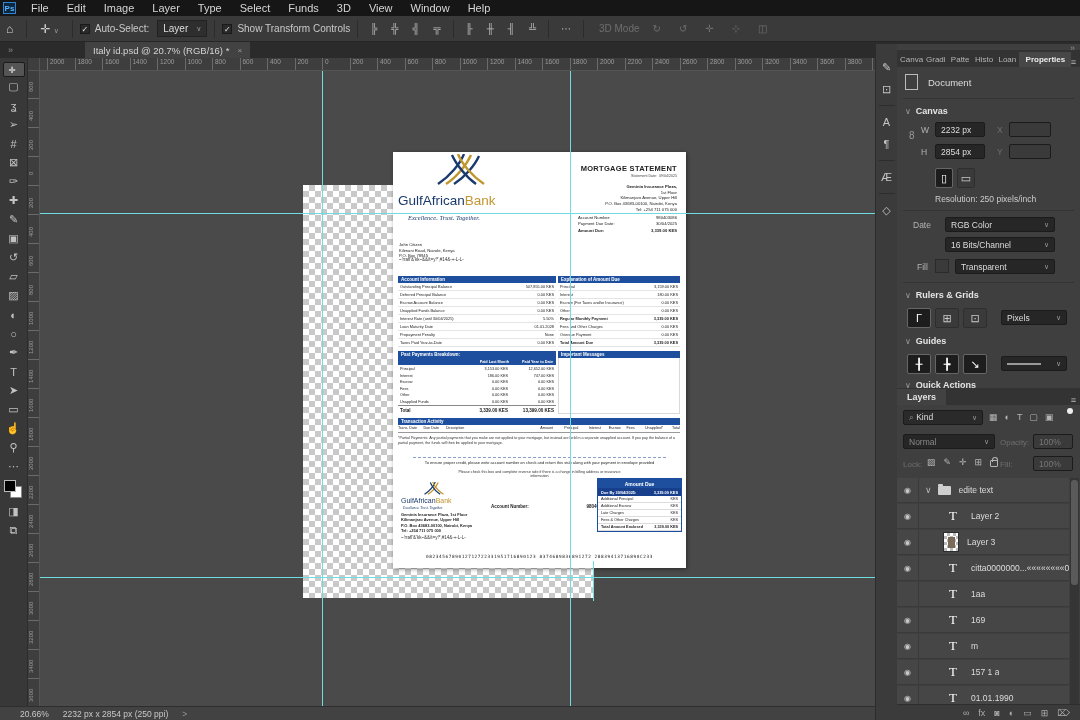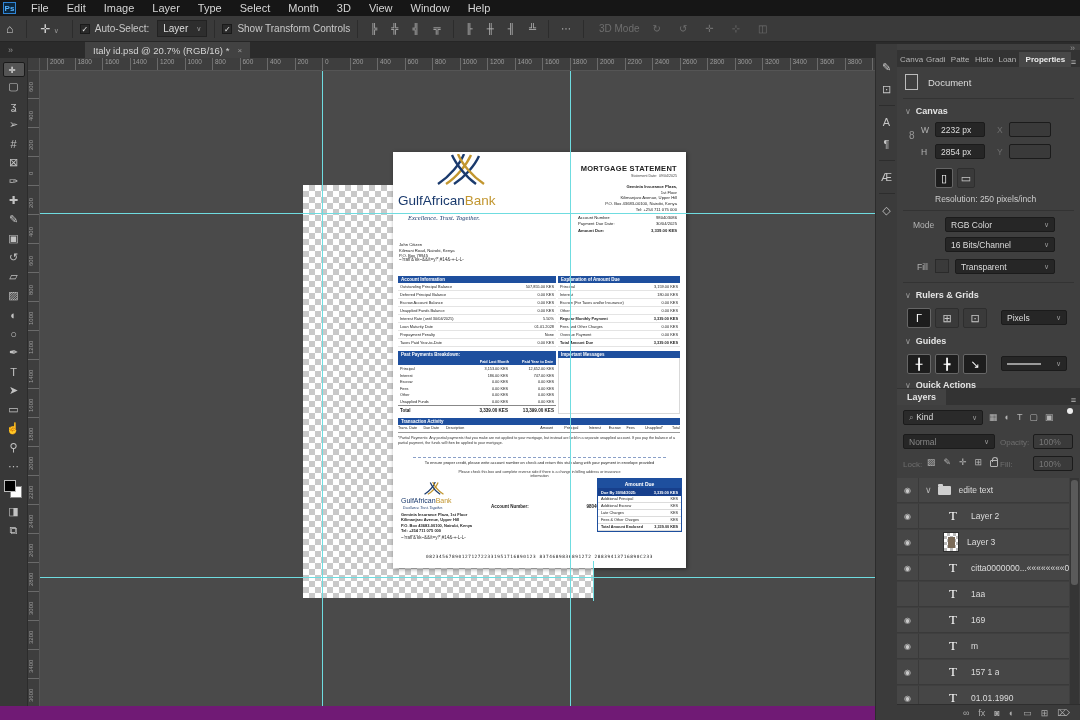--- a/index.html
+++ b/index.html
@@ -1,17 +1,17 @@
 <!DOCTYPE html>
 <html><head>
 <meta charset="utf-8">
 <style>
   html,body{margin:0;padding:0;background:#2a2a2a;}
   *{box-sizing:border-box;font-family:"Liberation Sans",sans-serif;}
-  #app{position:relative;width:1080px;height:720px;overflow:hidden;background:#701a75;}
+  #app{position:relative;width:1080px;height:720px;overflow:hidden;background:#bef264;}
   .abs{position:absolute;}
   
   #menubar{left:0;top:0;width:1080px;height:16px;background:#161616;color:#d6d6d6;font-size:11px;display:flex;align-items:center;gap:0;}
   #ps-logo{width:13px;height:12px;margin:0 6px 0 3px;background:#0b2840;border:1px solid #2f84d4;color:#57b3ff;font-size:8px;font-weight:bold;display:flex;align-items:center;justify-content:center;}
   .mitem{padding:0 9px;height:16px;display:flex;align-items:center;cursor:default;}
   #optionsbar{left:0;top:16px;width:1080px;height:26px;background:#3a3a3a;border-bottom:1px solid #262626;display:flex;align-items:center;color:#c9c9c9;font-size:10px;}
   .osep{width:1px;height:18px;background:#2c2c2c;margin:0 7px;}
   .oicon{color:#cfcfcf;font-size:12px;padding:0 6px;}
   .chk{display:inline-flex;align-items:center;gap:5px;}
   .box{width:10px;height:10px;background:#2a2a2a;border:1px solid #1a1a1a;color:#e8e8e8;font-size:8px;line-height:9px;text-align:center;}
@@ -103,21 +103,21 @@
 
   <div class="abs" id="menubar">
     <div id="ps-logo">Ps</div>
     <div id="menu-items" style="display:flex;">
         <div class="mitem">File</div>
         <div class="mitem">Edit</div>
         <div class="mitem">Image</div>
         <div class="mitem">Layer</div>
         <div class="mitem">Type</div>
         <div class="mitem">Select</div>
-        <div class="mitem">Month</div>
+        <div class="mitem">Funds</div>
         <div class="mitem">3D</div>
         <div class="mitem">View</div>
         <div class="mitem">Window</div>
         <div class="mitem">Help</div>
       </div>
   </div>
 
   <div class="abs" id="optionsbar">
     <span class="oicon">⌂</span>
     <span class="osep"></span>
@@ -543,21 +543,21 @@
     <div class="abs field gray" style="left:112px;top:78px;width:42px;"></div>
     <div class="abs" style="left:12px;top:86px;color:#999;font-size:10px;">8</div>
     <div class="abs lbl" style="left:24px;top:103px;">H</div>
     <div class="abs field" style="left:38px;top:100px;width:50px;">2854 px</div>
     <div class="abs lbl dim" style="left:100px;top:103px;">Y</div>
     <div class="abs field gray" style="left:112px;top:100px;width:42px;"></div>
     <div class="abs ibtn on" style="left:38px;top:124px;width:18px;">▯</div>
     <div class="abs ibtn" style="left:60px;top:124px;width:18px;">▭</div>
     <div class="abs lbl" style="left:38px;top:150px;color:#ccc;">Resolution: 250 pixels/inch</div>
     <div class="pdiv" style="top:166px;"></div>
-    <div class="abs lbl" style="left:16px;top:176px;">Mode</div>
+    <div class="abs lbl" style="left:16px;top:176px;">Date</div>
     <div class="abs sel" style="left:48px;top:173px;width:110px;">
         <span>RGB Color</span>
         <span class="ar">∨</span>
       </div>
     <div class="abs sel" style="left:48px;top:193px;width:110px;">
         <span>16 Bits/Channel</span>
         <span class="ar">∨</span>
       </div>
     <div class="abs lbl" style="left:20px;top:218px;">Fill</div>
     <div class="abs" style="left:38px;top:215px;width:14px;height:14px;background:#3a3a3a;border:1px solid #2a2a2a;"></div>
@@ -689,14 +689,19 @@
         <span>∞</span>
         <span>fx</span>
         <span>◙</span>
         <span>◐</span>
         <span>▭</span>
         <span>⊞</span>
         <span>⌦</span>
       </div>
   </div>
 
+  <div class="abs" id="statusbar">
+    <span>20.66%</span>
+    <span>2232 px x 2854 px (250 ppi)</span>
+    <span style="color:#999;">&gt;</span>
+  </div>
 
 </div>
 
 </body></html>

